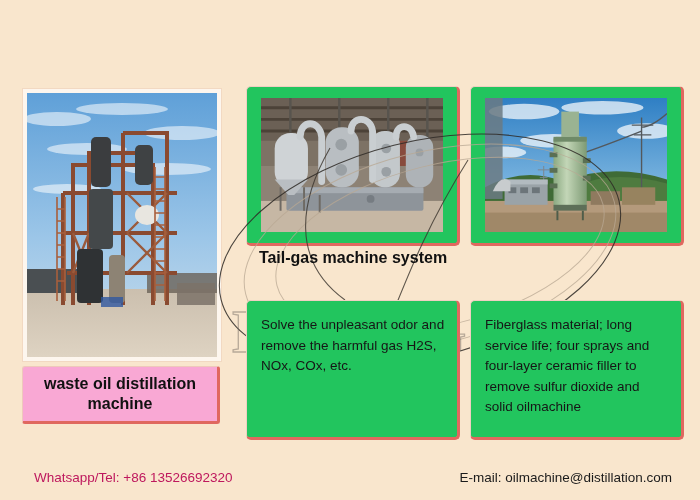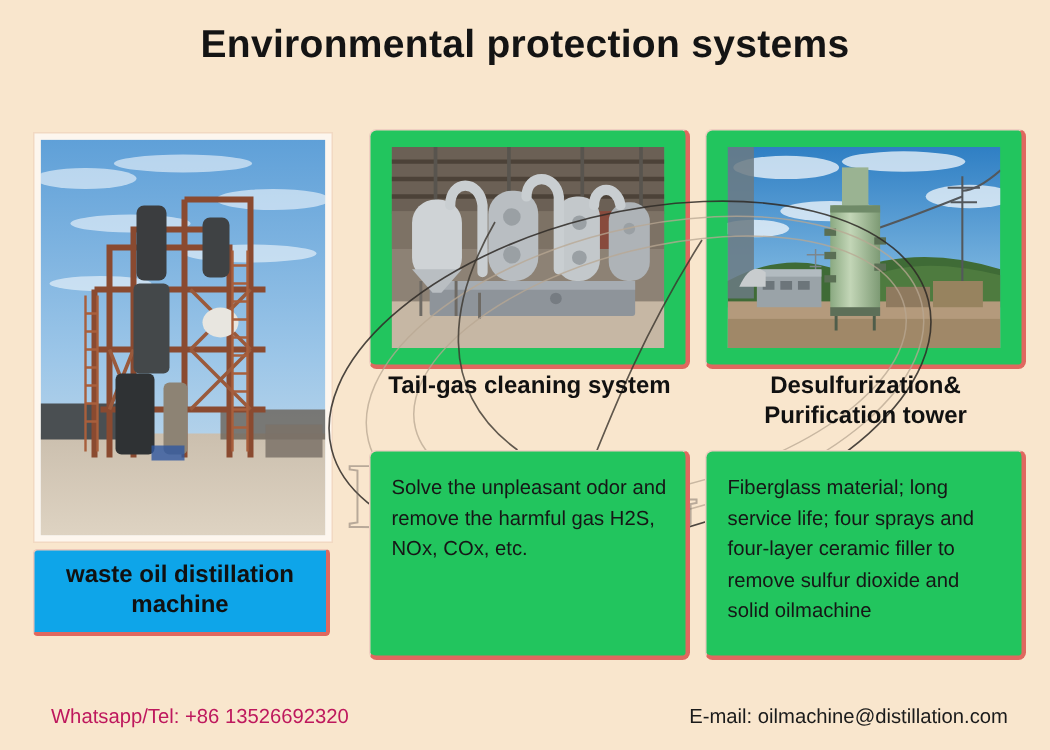--- a/index.html
+++ b/index.html
@@ -31,21 +31,21 @@
 
   
   .left-photo{
     position:absolute;left:22px;top:88px;width:198px;height:272px;
     background:#fdf6ee;border:1px solid #f2d9c2;overflow:hidden;z-index:3;
   }
   .left-photo .inner{position:absolute;left:4px;top:4px;width:190px;height:264px;overflow:hidden;}
 
   .left-label{
     position:absolute;left:22px;top:366px;width:198px;height:58px;
-    background:#0ea5e9;
+    background:#f9a8d4;
     border:1px solid #eec9bb;
     border-right:3px solid #e0685f;
     border-bottom:3px solid #e0685f;
     border-radius:3px;
     display:flex;align-items:center;justify-content:center;text-align:center;
     font-size:16px;font-weight:700;color:#111;line-height:1.25;
     box-sizing:border-box;padding:0 6px;z-index:6;
   }
 
   
@@ -74,21 +74,20 @@
   .footer-right{position:absolute;right:28px;top:470px;font-size:13.5px;color:#1b1b1b;z-index:6;}
 
   
   svg{display:block;}
 </style>
 </head>
 <body>
 
 <div class="page">
 
-  <div class="title">Environmental protection systems</div>
 
   <div class="left-photo">
     <div class="inner">
       <svg width="190" height="264" viewBox="0 0 190 264">
         <defs>
           <linearGradient id="sky1" x1="0" y1="0" x2="0" y2="1">
             <stop offset="0" stop-color="#5fa0d8"></stop>
               <stop offset="0.55" stop-color="#9cc6e8"></stop>
             <stop offset="1" stop-color="#cfe0ec"></stop>
           </linearGradient>
@@ -184,21 +183,21 @@
           <circle cx="128" cy="52" r="5"></circle>
             <circle cx="128" cy="76" r="5"></circle>
           <circle cx="162" cy="56" r="4"></circle>
         </g>
         <g stroke="#6e6a64" stroke-width="2">
           <path d="M20 92 L20 116 M44 92 L44 116 M60 100 L60 118"></path>
         </g>
       </svg>
     </div>
   </div>
-  <div class="caption" style="left:246px;top:248px;width:214px;">Tail-gas cleaning system</div>
+  <div class="caption" style="left:246px;top:248px;width:214px;">Tail-gas machine system</div>
 
   <div class="card text-card" style="left:246px;top:300px;width:214px;height:140px;">
     <span>Solve the unpleasant odor and remove the harmful gas H2S, NOx, COx, etc.</span>
   </div>
 
   <div class="card photo-card" style="left:470px;top:86px;width:214px;height:160px;">
     <div class="ph">
       <svg width="100%" height="100%" viewBox="0 0 186 138" preserveAspectRatio="none">
         <defs>
           <linearGradient id="sky2" x1="0" y1="0" x2="0" y2="1">
@@ -261,21 +260,20 @@
           <rect x="24" y="92" width="8" height="6"></rect>
             <rect x="36" y="92" width="8" height="6"></rect>
           <rect x="48" y="92" width="8" height="6"></rect>
         </g>
         <path d="M8 96 Q16 78 26 86 L26 96 Z" fill="#c8ccce"></path>
         <rect x="108" y="96" width="30" height="14" fill="#8f7a5f"></rect>
         <rect x="140" y="92" width="34" height="18" fill="#97835f"></rect>
       </svg>
     </div>
   </div>
-  <div class="caption" style="left:470px;top:248px;width:214px;">Desulfurization&amp; Purification tower</div>
 
   <div class="card text-card" style="left:470px;top:300px;width:214px;height:140px;">
     <span>Fiberglass material; long service life; four sprays and four-layer ceramic filler to remove sulfur dioxide and solid oilmachine</span>
   </div>
 
   <div class="watermark">
     <svg width="700" height="500" viewBox="0 0 700 500">
       <g fill="none" stroke="#2e2a26" stroke-width="1.1" opacity="0.85">
         <ellipse cx="420" cy="250" rx="205" ry="108" transform="rotate(-14 420 250)"></ellipse>
       </g>

